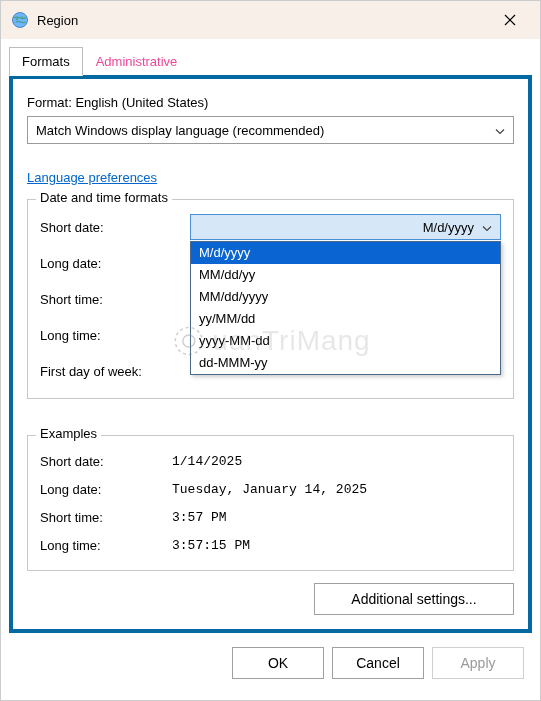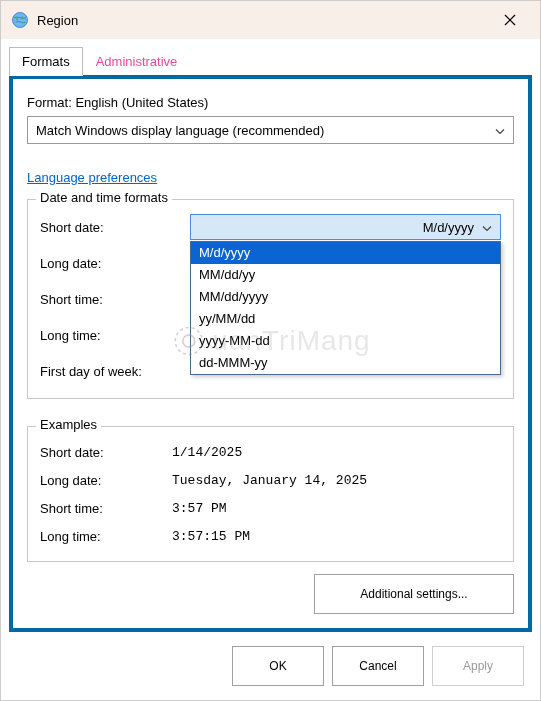--- a/index.html
+++ b/index.html
@@ -159,24 +159,24 @@
     background: #0a64d1;
     color: #fff;
   }
   .examples .row {
     margin-bottom: 6px;
     min-height: 22px;
   }
   .examples .lbl { width: 132px; }
   .examples .val { font-size: 13px; font-family: Liberation Mono, monospace; }
   .btn {
-    height: 40px;
+    height: 32px;
     border: 1px solid #a0a0a0;
     background: #fff;
-    font-size: 12px;
+    font-size: 14px;
     cursor: default;
     display: inline-flex;
     align-items: center;
     justify-content: center;
   }
   .additional-row {
     display: flex;
     justify-content: flex-end;
     margin-top: 12px;
   }
@@ -280,21 +280,21 @@
     </div>
     <div class="row">
       <div class="lbl">Long time:</div>
     </div>
     <div class="row" style="margin-bottom:2px;">
       <div class="lbl">First day of week:</div>
     </div>
   </div>
 
   
-  <div class="fieldset examples" style="margin-top:27px;">
+  <div class="fieldset examples" style="margin-top:36px;">
     <div class="legend">Examples</div>
     <div class="row">
       <div class="lbl">Short date:</div>
       <div class="val">1/14/2025</div>
     </div>
     <div class="row">
       <div class="lbl">Long date:</div>
       <div class="val">Tuesday, January 14, 2025</div>
     </div>
     <div class="row">

